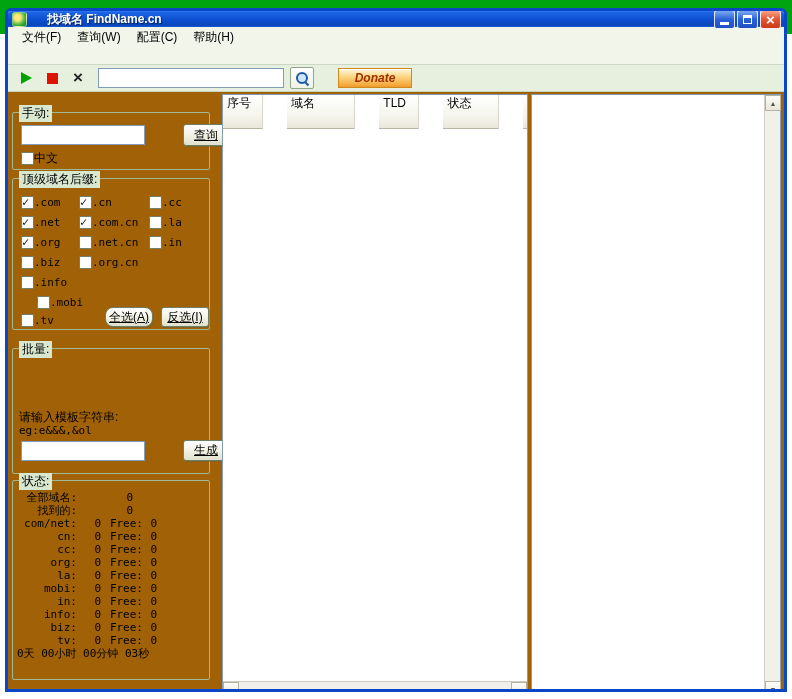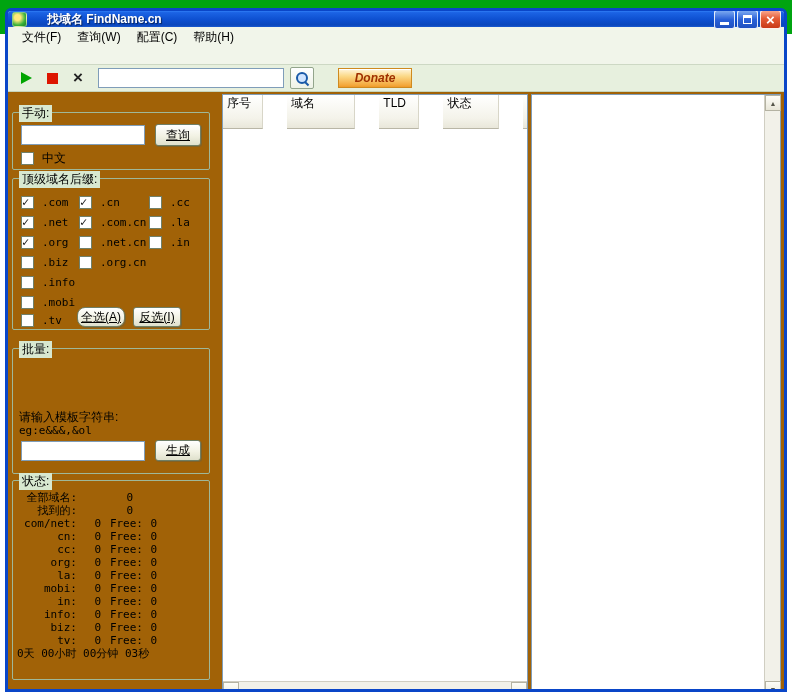--- a/index.html
+++ b/index.html
@@ -55,27 +55,27 @@
 
   
   .content { position:relative; width:776px; height:608px; background:#a16207; }
 
   .groupbox { position:absolute; left:4px; width:198px; border:1px solid #9fb898; border-radius:2px; }
   .legend { position:absolute; top:-8px; left:6px; background:#d8e8d0; padding:0 3px; font-size:12px; }
 
   .xp-btn { position:absolute; background:linear-gradient(#ffffff,#f2f2e4 55%,#dfe0cc);
     border:1px solid #6f7f66; border-radius:3px; box-shadow:1px 1px 0 rgba(90,100,80,.45);
     font-size:12px; text-decoration:underline; display:flex; align-items:center; justify-content:center;
-    cursor:default; font-family:"Liberation Sans","DejaVu Sans",sans-serif; }
+    cursor:default; font-family:"Liberation Sans","DejaVu Sans",sans-serif;margin-left:28px; }
 
   .checkbox { width:13px; height:13px; background:#fff; border:1px solid #70806a;
     display:inline-flex; align-items:center; justify-content:center; flex:none; position:relative; }
   .checkbox.checked::after { content:"✓"; font-size:12px; font-weight:bold; color:#111;
     position:absolute; top:-2px; left:0px; }
-  .cb-item { position:absolute; display:flex; align-items:center; gap:8px; height:14px; cursor:default; }
+  .cb-item { position:absolute; display:flex; align-items:center; gap:0; height:14px; cursor:default; }
   .mono { font-family:"DejaVu Sans Mono",monospace; font-size:11px; }
 
   .helpbox { position:absolute; left:6px; top:10px; width:184px; height:46px;
     border:1px solid #a8b8a0; padding:2px 3px; line-height:13px; }
 
   .status-line { display:flex; height:13px; line-height:13px; }
   .s-lbl { width:60px; text-align:right; }
   .s-val { width:24px; text-align:right; }
   .s-val-wide { width:56px; text-align:right; }
   .s-flbl { width:42px; text-align:right; }
@@ -209,21 +209,21 @@
       <label class="cb-item mono" style="left:66px; top:76px;">
         <span class="checkbox"></span>
         <span>.org.cn</span>
         </label>
 
       <label class="cb-item mono" style="left:8px; top:96px;">
         <span class="checkbox"></span>
         <span>.info</span>
         </label>
 
-      <label class="cb-item mono" style="left:8px; top:116px;">
+      <label class="cb-item mono" style="left:24px; top:116px;">
         <span class="checkbox"></span>
         <span>.mobi</span>
         </label>
 
       <label class="cb-item mono" style="left:8px; top:134px;">
         <span class="checkbox"></span>
         <span>.tv</span>
         </label>
 
       <button class="xp-btn" style="left:64px; top:128px; width:48px; height:20px;border-radius:8px;">全选(A)</button>

